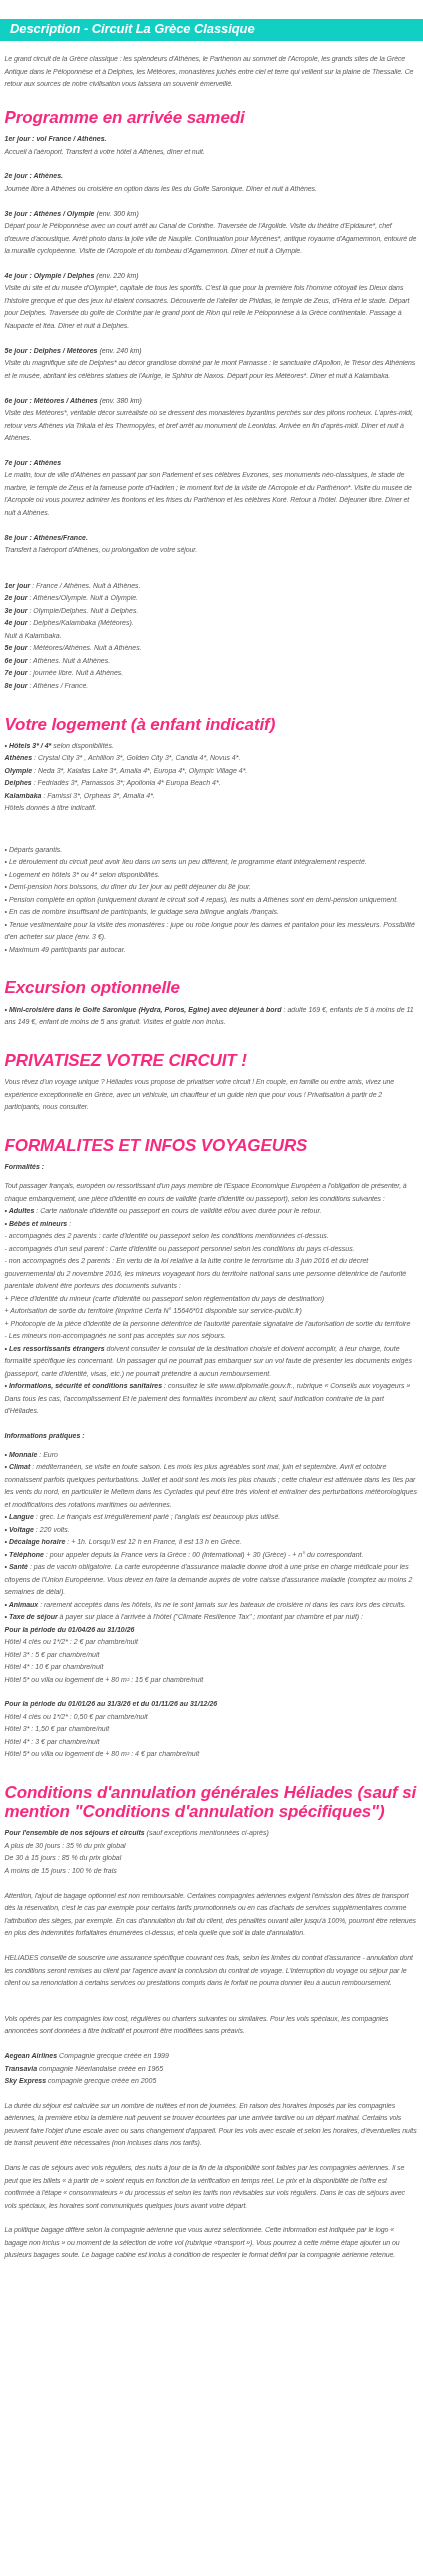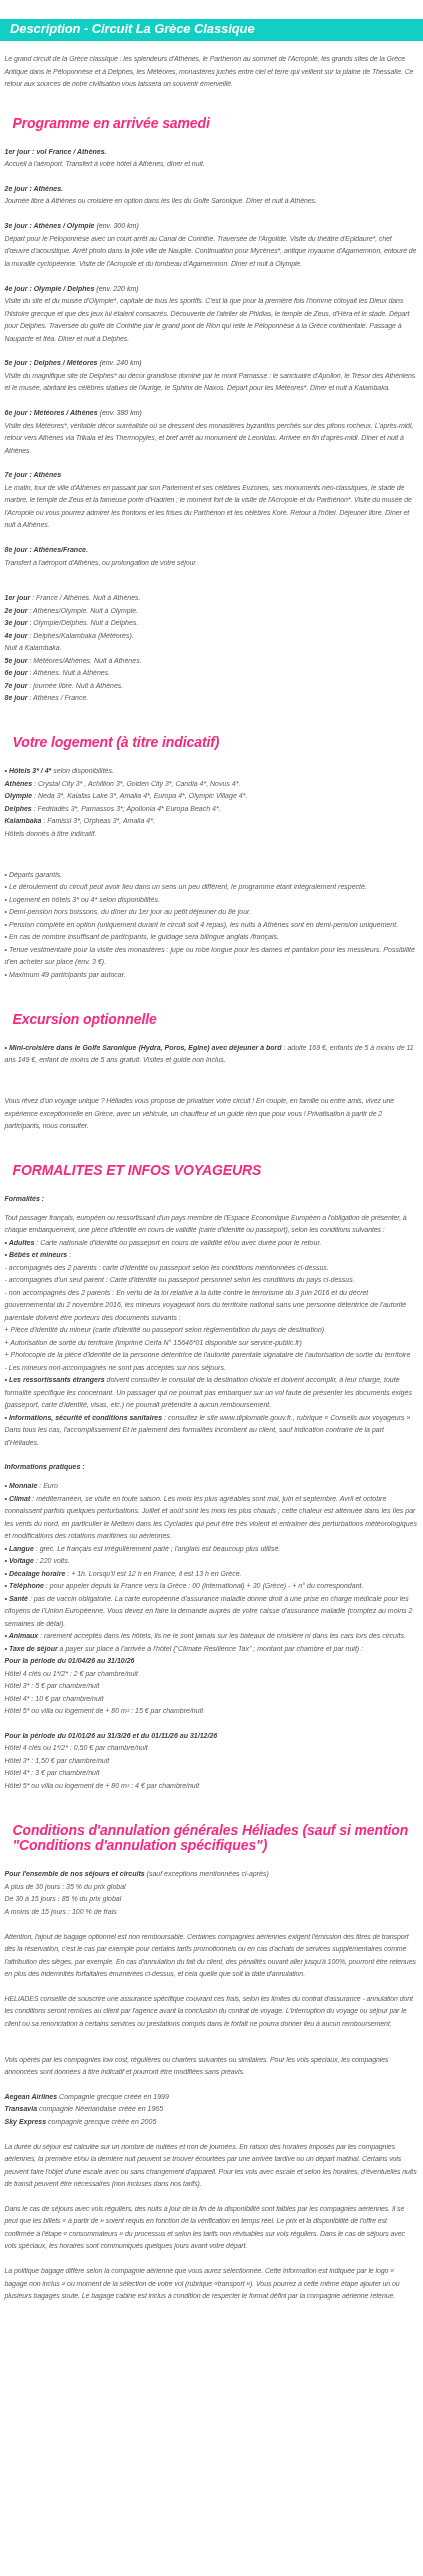--- a/index.html
+++ b/index.html
@@ -52,25 +52,25 @@
     letter-spacing: -0.1px;
   }
 
   .gap-sm  { height: 6.2px; }
   .gap-md  { height: 12.3px; }
   .gap-lg  { height: 17px; }
   .gap-xl  { height: 22.4px; }
 
   h2.section {
     color: #f72a7f;
-    font-size: 14px;
+    font-size: 17px;
     font-weight: bold;
     font-style: italic;
     line-height: 1.12;
-    margin: 8px;
+    margin: 0;
     letter-spacing: -0.1px;
   }
   h2.section.caps { letter-spacing: -0.1px; }
 
   .day-title {
     font-size: 7px;
     line-height: 12.5px;
     color: #4f4f4f;
     margin: 0;
     font-style: italic;
@@ -157,21 +157,21 @@
       <p class="line"><b>4e jour</b><span> : Delphes/Kalambaka (Météores).</span></p>
       <p class="line"><b></b><span>Nuit à Kalambaka.</span></p>
       <p class="line"><b>5e jour</b><span> : Météores/Athènes. Nuit à Athènes.</span></p>
       <p class="line"><b>6e jour</b><span> : Athènes. Nuit à Athènes.</span></p>
       <p class="line"><b>7e jour</b><span> : journée libre. Nuit à Athènes.</span></p>
       <p class="line"><b>8e jour</b><span> : Athènes / France.</span></p>
     </div>
 
     <div class="gap-xl"></div>
 
-    <h2 class="section">Votre logement (à titre indicatif)</h2>
+    <h2 class="section">Votre logement (à enfant indicatif)</h2>
     <div class="gap-sm"></div>
     <div>
       <p class="line"><b>• Hôtels 3* / 4*</b><span> selon disponibilités.</span></p>
       <p class="line"><b>Athènes</b><span> : Crystal City 3* , Achillion 3*, Golden City 3*, Candia 4*, Novus 4*.</span></p>
       <p class="line"><b>Olympie</b><span> : Neda 3*, Kaiafas Lake 3*, Amalia 4*, Europa 4*, Olympic Village 4*.</span></p>
       <p class="line"><b>Delphes</b><span> : Fedriadès 3*, Parnassos 3*; Apollonia 4* Europa Beach 4*.</span></p>
       <p class="line"><b>Kalambaka</b><span>  : Famissi 3*, Orpheas 3*, Amalia 4*.</span></p>
       <p class="line"><b></b><span>Hôtels donnés à titre indicatif.</span></p>
     </div>
 
@@ -190,20 +190,21 @@
     </div>
 
     <div class="gap-xl"></div>
 
     <h2 class="section">Excursion optionnelle</h2>
     <div class="gap-sm"></div>
     <p class="line"><b>• Mini-croisière dans le Golfe Saronique (Hydra, Poros, Egine) avec déjeuner à bord</b><span> : adulte 169 €, enfants de 5 à moins de 11 ans 149 €, enfant de moins de 5 ans gratuit. Visites et guide non inclus.</span></p>
 
     <div class="gap-xl"></div>
 
+    <h2 class="section caps">PRIVATISEZ VOTRE CIRCUIT !</h2>
     <div class="gap-sm"></div>
     <p class="para">Vous rêvez d'un voyage unique ? Héliades vous propose de privatiser votre circuit ! En couple, en famille ou entre amis, vivez une expérience exceptionnelle en Grèce, avec un véhicule, un chauffeur et un guide rien que pour vous ! Privatisation à partir de 2 participants, nous consulter.</p>
 
     <div class="gap-xl"></div>
 
     <h2 class="section caps">FORMALITES ET INFOS VOYAGEURS</h2>
     <div class="gap-sm"></div>
     <p class="line"><b>Formalités :</b></p>
     <div class="gap-sm"></div>
     <p class="para">Tout passager français, européen ou ressortissant d'un pays membre de l'Espace Economique Européen a l'obligation de présenter, à chaque embarquement, une pièce d'identité en cours de validité (carte d'identité ou passeport), selon les conditions suivantes :</p>

